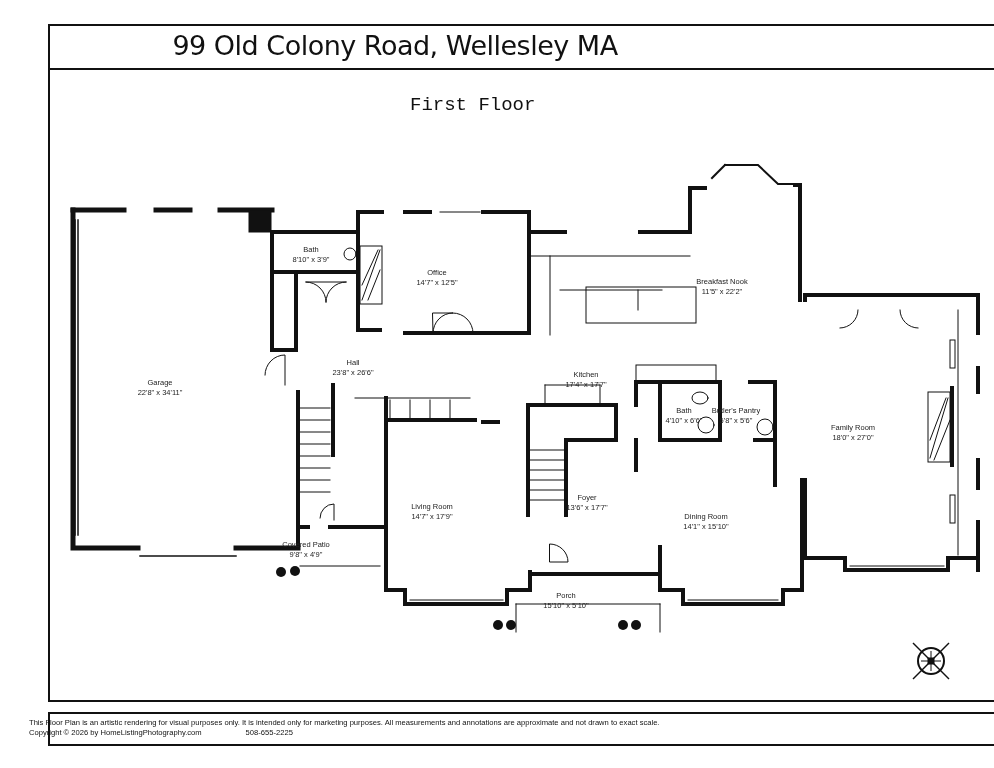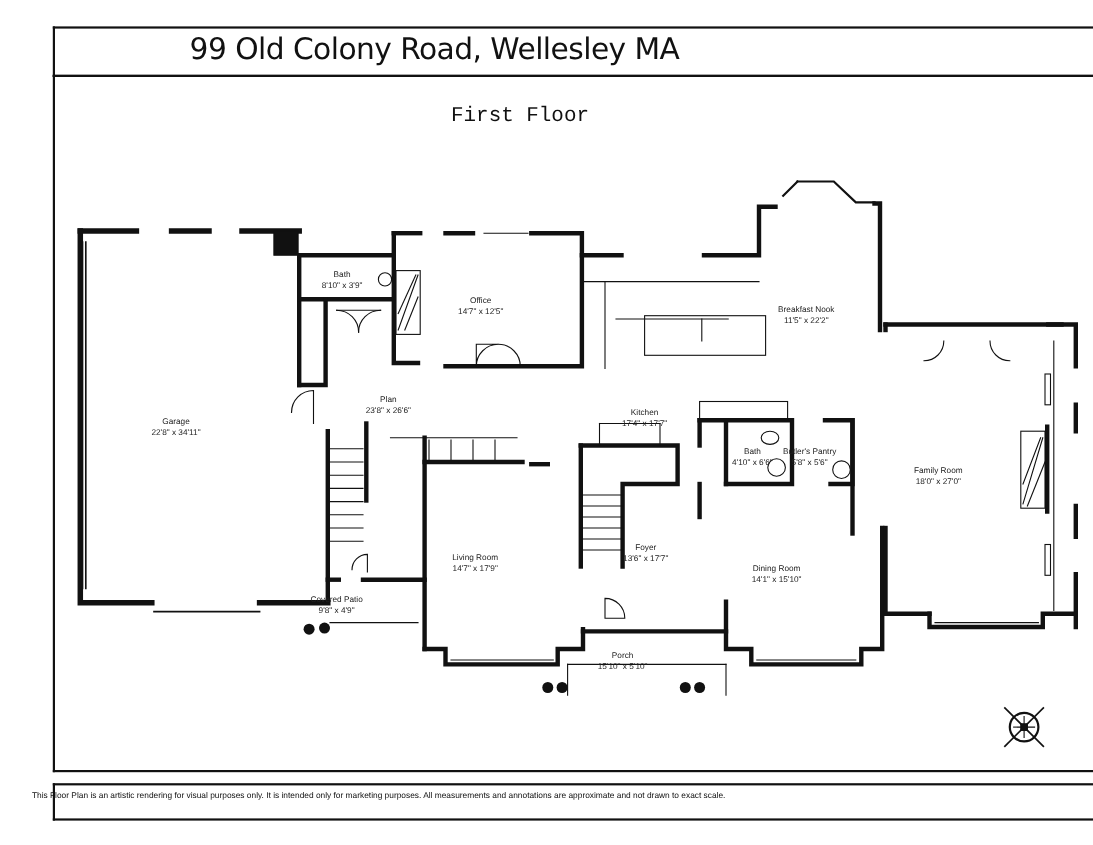--- a/index.html
+++ b/index.html
@@ -218,26 +218,26 @@
       <div>22'8" x 34'11"</div>
     </div>
   <div class="label" style="left:311px;top:245px;">
       <div>Bath</div>
       <div>8'10" x 3'9"</div>
     </div>
   <div class="label" style="left:437px;top:268px;">
       <div>Office</div>
       <div>14'7" x 12'5"</div>
     </div>
-  <div class="label" style="left:722px;top:277px;margin-left:11px;">
+  <div class="label" style="left:722px;top:277px;">
       <div>Breakfast Nook</div>
       <div>11'5" x 22'2"</div>
     </div>
   <div class="label" style="left:353px;top:358px;">
-      <div>Plan</div>
+      <div>Hall</div>
       <div>23'8" x 26'6"</div>
     </div>
   <div class="label" style="left:586px;top:338px;margin-top:32px;">
       <div>Kitchen</div>
       <div>17'4" x 17'7"</div>
     </div>
   <div class="label" style="left:684px;top:406px;">
       <div>Bath</div>
       <div>4'10" x 6'6"</div>
     </div>
@@ -266,13 +266,14 @@
       <div>9'8" x 4'9"</div>
     </div>
   <div class="label" style="left:566px;top:591px;">
       <div>Porch</div>
       <div>15'10" x 5'10"</div>
     </div>
 </div>
 
 <div class="disclaimer">
   <div>This Floor Plan is an artistic rendering for visual purposes only. It is intended only for marketing purposes. All measurements and annotations are approximate and not drawn to exact scale.</div>
+  <div><span>Copyright © 2026 by HomeListingPhotography.com</span><span style="display:inline-block;width:44px;"></span><span>508-655-2225</span></div>
 </div>
 
 </body></html>

